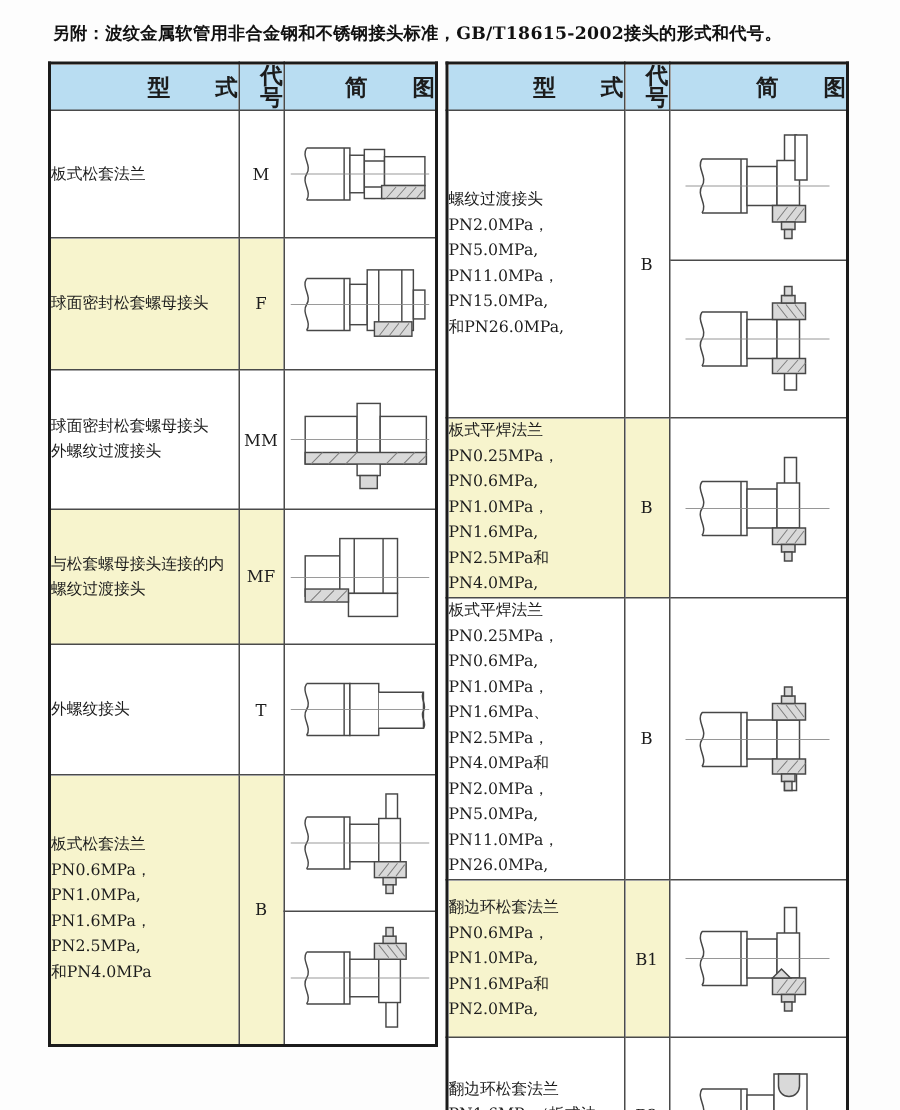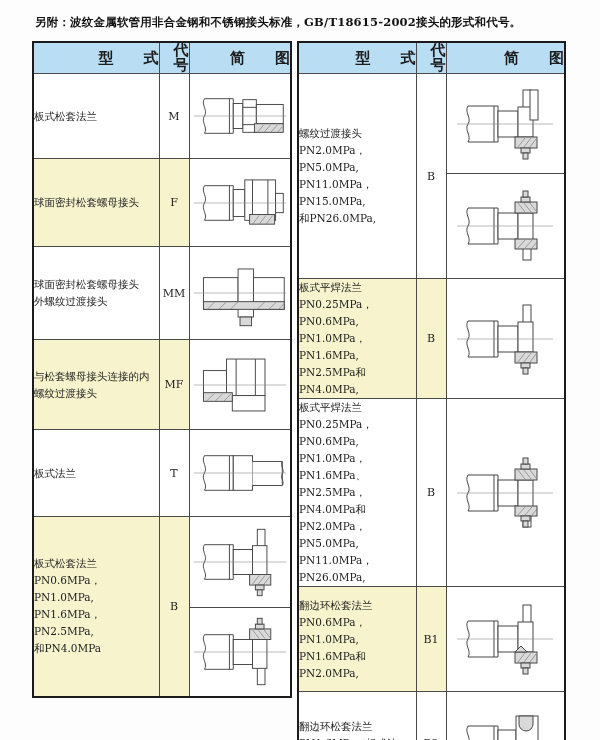--- a/index.html
+++ b/index.html
@@ -127,21 +127,21 @@
                 <line class="ln" x1="68" y1="13" x2="68" y2="51"></line>
             <rect class="wh" x="44" y="51" width="34" height="16"></rect>
             <rect class="ht" x="14" y="48" width="30" height="9"></rect>
             <path class="hl2" d="M17 57 l8-8 M26 57 l8-8 M35 57 l8-8"></path>
             <line class="cl" x1="4" y1="40" x2="100" y2="40"></line>
           </svg>
         </td>
       </tr>
 
       <tr style="height:87px">
-        <td class="type">板式法兰</td>
+        <td class="type">外螺纹接头</td>
         <td class="code">T</td>
         <td class="diag">
           <svg viewBox="0 0 104 80" width="100" height="78">
             <use href="#g-hose"></use>
             <rect class="wh" x="45" y="22" width="20" height="36"></rect>
             <path class="wh" d="M65 28 H96 V53 H65"></path>
             <path class="ln" d="M96 28 C93 32 99 37 96 41 C93 45 99 49 96 53"></path>
             <line class="cl" x1="4" y1="40" x2="100" y2="40"></line>
           </svg>
         </td>

